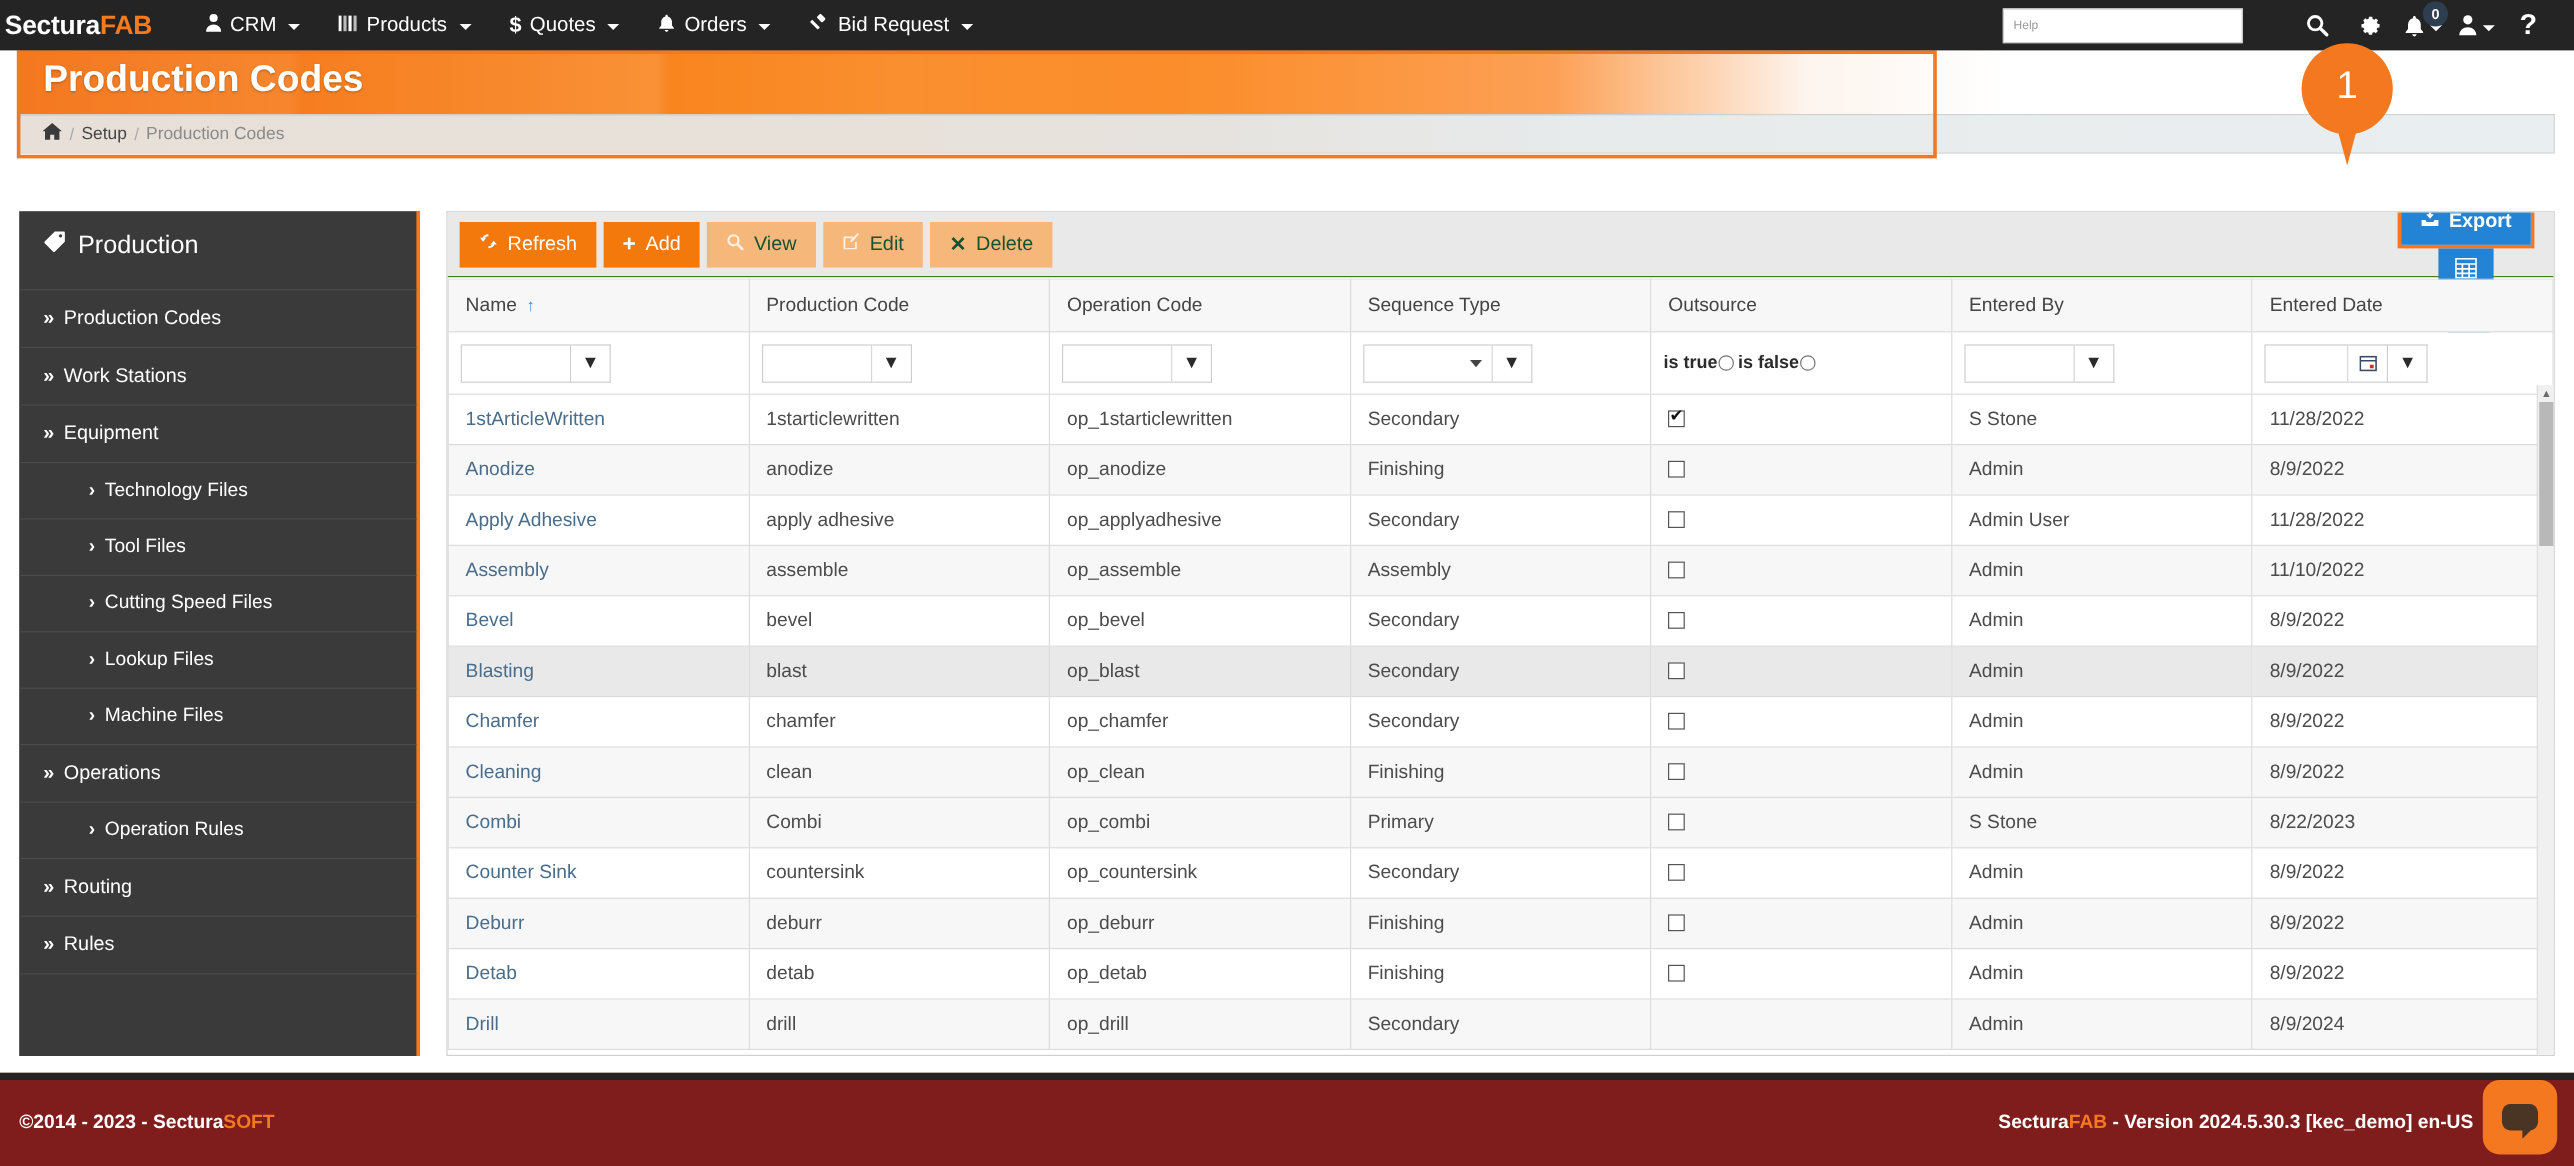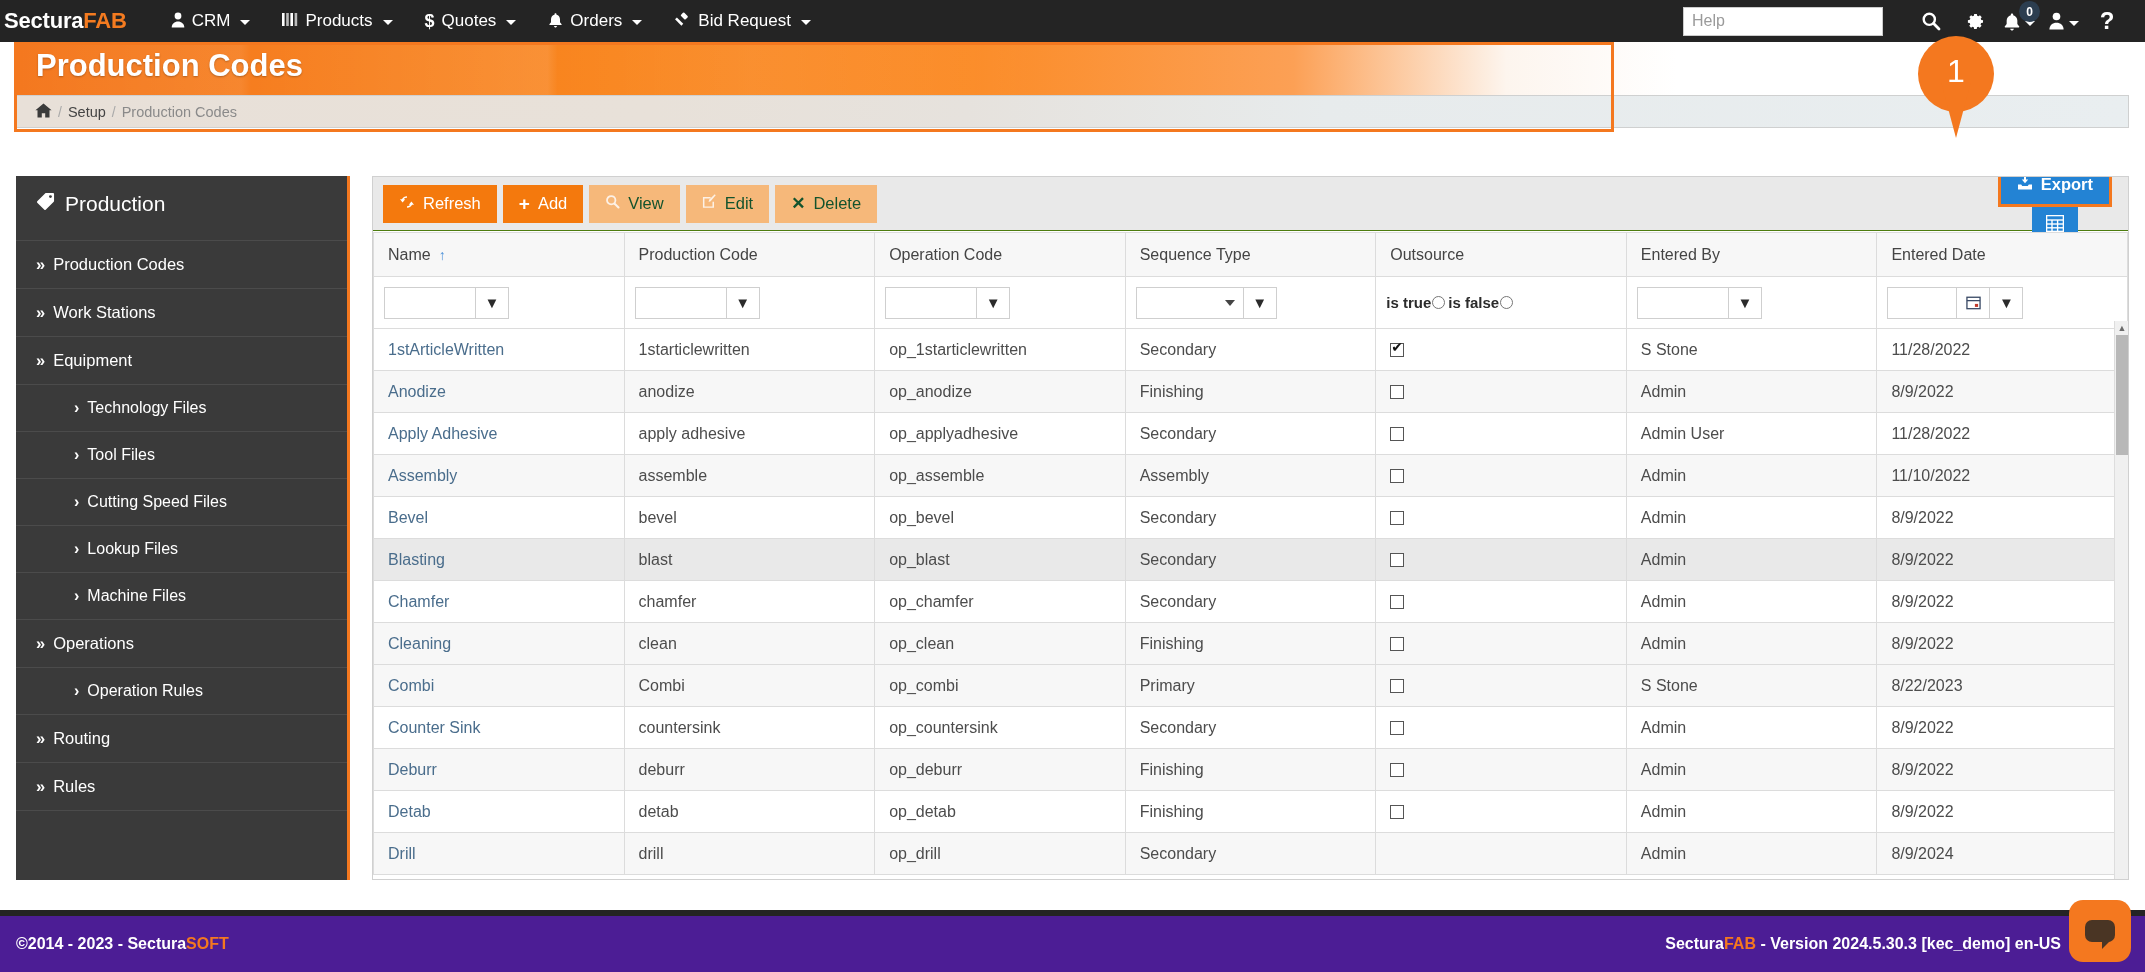--- a/index.html
+++ b/index.html
@@ -23,22 +23,22 @@
     color:#fff; font-size:17px; padding:0 16px; height:42px;
     display:flex; align-items:center; gap:7px; cursor:pointer; white-space:nowrap;
   }
   .navitem .caret {
     width:0;height:0;border-left:5px solid transparent;border-right:5px solid transparent;
     border-top:5px solid #fff; margin-left:3px; margin-top:3px;
   }
   .nav-ico { font-size:15px; display:inline-block; }
   .nav-right { margin-left:auto; display:flex; align-items:center; gap:0; padding-right:16px; }
   #help-input {
-    width:200px; height:29px; border:1px solid #ccc; background:#fff; font-size:16px;
-    color:#333; padding:0 8px; outline:none; margin-right:26px;
+    width:200px; height:29px; border:1px solid #ccc; background:#fff; font-size:10px;
+    color:#333; padding:0 8px; outline:none; margin-right:40px;
   }
   #help-input::placeholder { color:#9a9a9a; }
   .ricon {
     color:#fff; font-size:19px; width:44px; height:42px; display:flex;
     align-items:center; justify-content:center; cursor:pointer; position:relative;
   }
   .ricon .caret {
     width:0;height:0;border-left:5px solid transparent;border-right:5px solid transparent;
     border-top:5px solid #fff; margin-left:4px; margin-top:4px;
   }
@@ -179,21 +179,21 @@
   #tscroll .up {
     width:14px;height:14px;display:flex;align-items:center;justify-content:center;
     font-size:9px;color:#6b6b6b;
   }
   #tscroll .thumb {
     width:12px; height:120px; background:#b8b8b8; margin:0 1px;
   }
 
   
   #footer {
-    position:absolute; left:0; right:0; bottom:0; height:62px; background:#4c1d95;
+    position:absolute; left:0; right:0; bottom:0; height:78px; background:#7f1d1d;
     border-top:6px solid #242424; display:flex; align-items:center; z-index:5;text-align:center;
   }
   #footer .left { color:#fff; font-size:16px; margin-left:16px; font-weight:600;}
   #footer .left .soft { color:#f4781f; }
   #footer .right { margin-left:auto; color:#fff; font-size:16px; margin-right:84px; font-weight:600;}
   #footer .right .fab { color:#f4781f; }
   #chat-btn {
     position:absolute; right:14px; bottom:10px; width:62px; height:62px; background:#f4781f;
     border-radius:14px; display:flex; align-items:center; justify-content:center; z-index:9;
     cursor:pointer;

